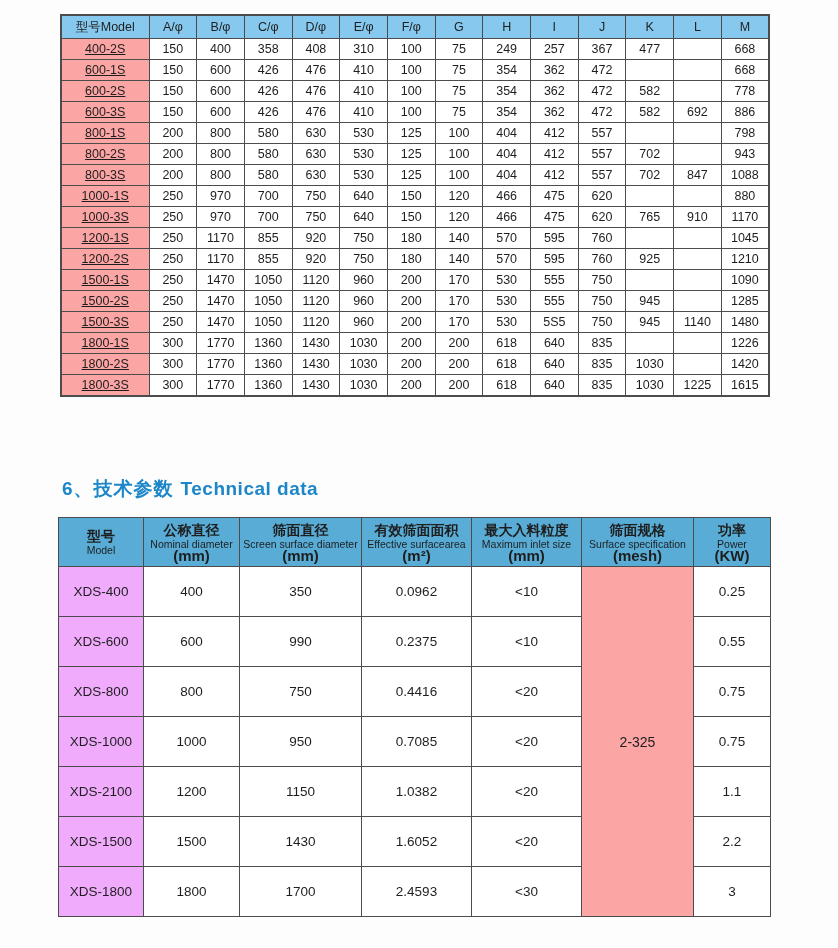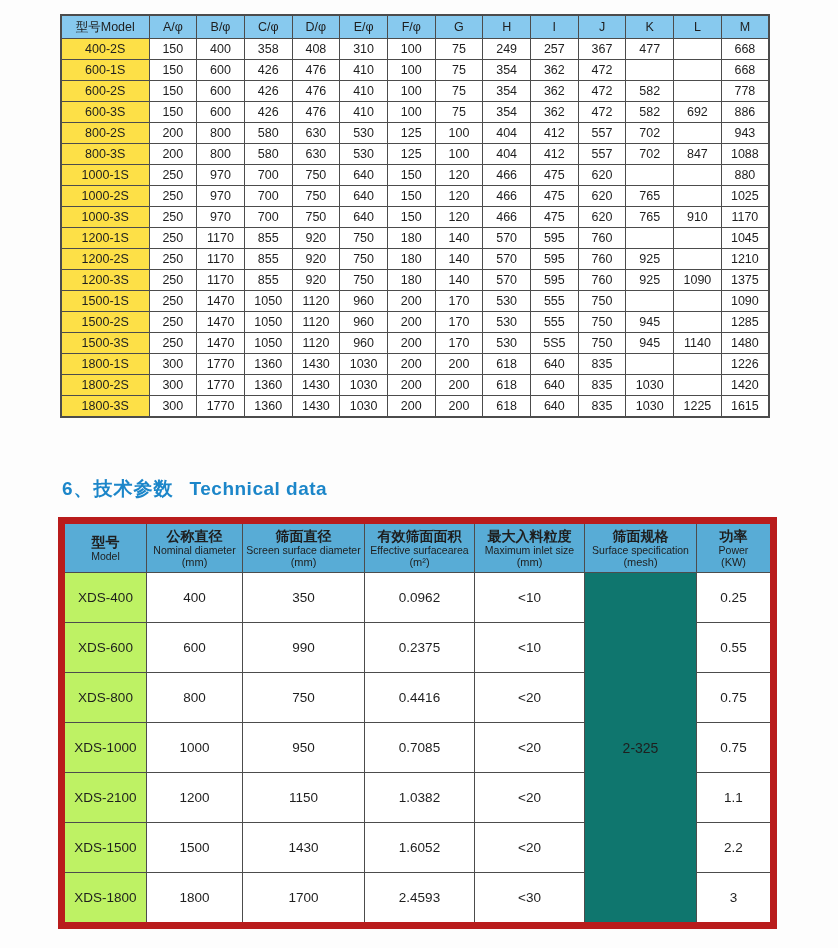--- a/index.html
+++ b/index.html
@@ -22,52 +22,52 @@
     border: 1px solid #4c4c4c;
     text-align: center; vertical-align: middle;
     padding: 0;
     font-size: 12.5px;
     font-weight: normal;
     color: #1e1e1e;
     overflow: hidden; white-space: nowrap;
   }
   .dim-table thead th { background: #87c9ee; height: 22px; }
   .dim-table tbody td { background: #ffffff; height: 20px; }
-  .dim-table tbody td.rowlabel { background: #fde047; }
+  .dim-table tbody td.rowlabel { background: #fca5a5; text-decoration: underline; }
   .dim-col-model { width: 88px; }
 
   
   .section-heading {
     position: absolute; left: 62px; top: 476px;
     font-size: 19px;
     color: #1c86c9;
     white-space: nowrap;
   }
   .section-heading .zh { font-weight: bold; letter-spacing: 1px; text-align: center; }
-  .section-heading .en { margin-left: 16px; font-weight: bold; letter-spacing: 0.5px; }
+  .section-heading .en { margin-left: 7px; font-weight: bold; letter-spacing: 0.5px; }
 
   
   .tech-table {
     position: absolute; left: 58px; top: 517px;
     width: 712px;
-    border: 7px solid #b91c1c;
+    border: 1px solid #b91c1c;
   }
   .tech-table th, .tech-table td {
     border: 1px solid #4c4c4c;
     text-align: center; vertical-align: middle;
     padding: 0;
     color: #1e1e1e;
   }
   .tech-table thead th { background: #58acd6; height: 48px; font-weight: normal; }
   .tech-table thead .h-zh   { font-size: 14px; font-weight: bold; line-height: 16px; }
   .tech-table thead .h-en   { font-size: 10.5px; line-height: 12px; }
-  .tech-table thead .h-unit { font-size: 11px; line-height: 12px; }
+  .tech-table thead .h-unit { font-size: 15px; line-height: 12px; font-weight: bold; }
   .tech-table tbody td { background: #ffffff; height: 49px; font-size: 13.5px; }
-  .tech-table tbody td.rowlabel { background: #bef264; }
-  .tech-table td.spec-merged { font-size: 14px; background: #0f766e; }
+  .tech-table tbody td.rowlabel { background: #f0abfc; }
+  .tech-table td.spec-merged { font-size: 14px; background: #fca5a5; }
 
   .tc-model { width: 85px; }
   .tc-nominal { width: 96px; }
   .tc-screen { width: 122px; }
   .tc-area { width: 110px; }
   .tc-inlet { width: 110px; }
   .tc-spec { width: 112px; }
   .tc-power { width: 77px; }
 </style>
 </head>
@@ -169,20 +169,36 @@
           <td>100</td>
           <td>75</td>
           <td>354</td>
           <td>362</td>
           <td>472</td>
           <td>582</td>
           <td>692</td>
           <td>886</td>
         </tr>
         <tr>
+          <td class="rowlabel">800-1S</td>
+          <td>200</td>
+          <td>800</td>
+          <td>580</td>
+          <td>630</td>
+          <td>530</td>
+          <td>125</td>
+          <td>100</td>
+          <td>404</td>
+          <td>412</td>
+          <td>557</td>
+          <td></td>
+          <td></td>
+          <td>798</td>
+        </tr>
+        <tr>
           <td class="rowlabel">800-2S</td>
           <td>200</td>
           <td>800</td>
           <td>580</td>
           <td>630</td>
           <td>530</td>
           <td>125</td>
           <td>100</td>
           <td>404</td>
           <td>412</td>
@@ -215,36 +231,20 @@
           <td>750</td>
           <td>640</td>
           <td>150</td>
           <td>120</td>
           <td>466</td>
           <td>475</td>
           <td>620</td>
           <td></td>
           <td></td>
           <td>880</td>
-        </tr>
-        <tr>
-          <td class="rowlabel">1000-2S</td>
-          <td>250</td>
-          <td>970</td>
-          <td>700</td>
-          <td>750</td>
-          <td>640</td>
-          <td>150</td>
-          <td>120</td>
-          <td>466</td>
-          <td>475</td>
-          <td>620</td>
-          <td>765</td>
-          <td></td>
-          <td>1025</td>
         </tr>
         <tr>
           <td class="rowlabel">1000-3S</td>
           <td>250</td>
           <td>970</td>
           <td>700</td>
           <td>750</td>
           <td>640</td>
           <td>150</td>
           <td>120</td>
@@ -279,36 +279,20 @@
           <td>920</td>
           <td>750</td>
           <td>180</td>
           <td>140</td>
           <td>570</td>
           <td>595</td>
           <td>760</td>
           <td>925</td>
           <td></td>
           <td>1210</td>
-        </tr>
-        <tr>
-          <td class="rowlabel">1200-3S</td>
-          <td>250</td>
-          <td>1170</td>
-          <td>855</td>
-          <td>920</td>
-          <td>750</td>
-          <td>180</td>
-          <td>140</td>
-          <td>570</td>
-          <td>595</td>
-          <td>760</td>
-          <td>925</td>
-          <td>1090</td>
-          <td>1375</td>
         </tr>
         <tr>
           <td class="rowlabel">1500-1S</td>
           <td>250</td>
           <td>1470</td>
           <td>1050</td>
           <td>1120</td>
           <td>960</td>
           <td>200</td>
           <td>170</td>

